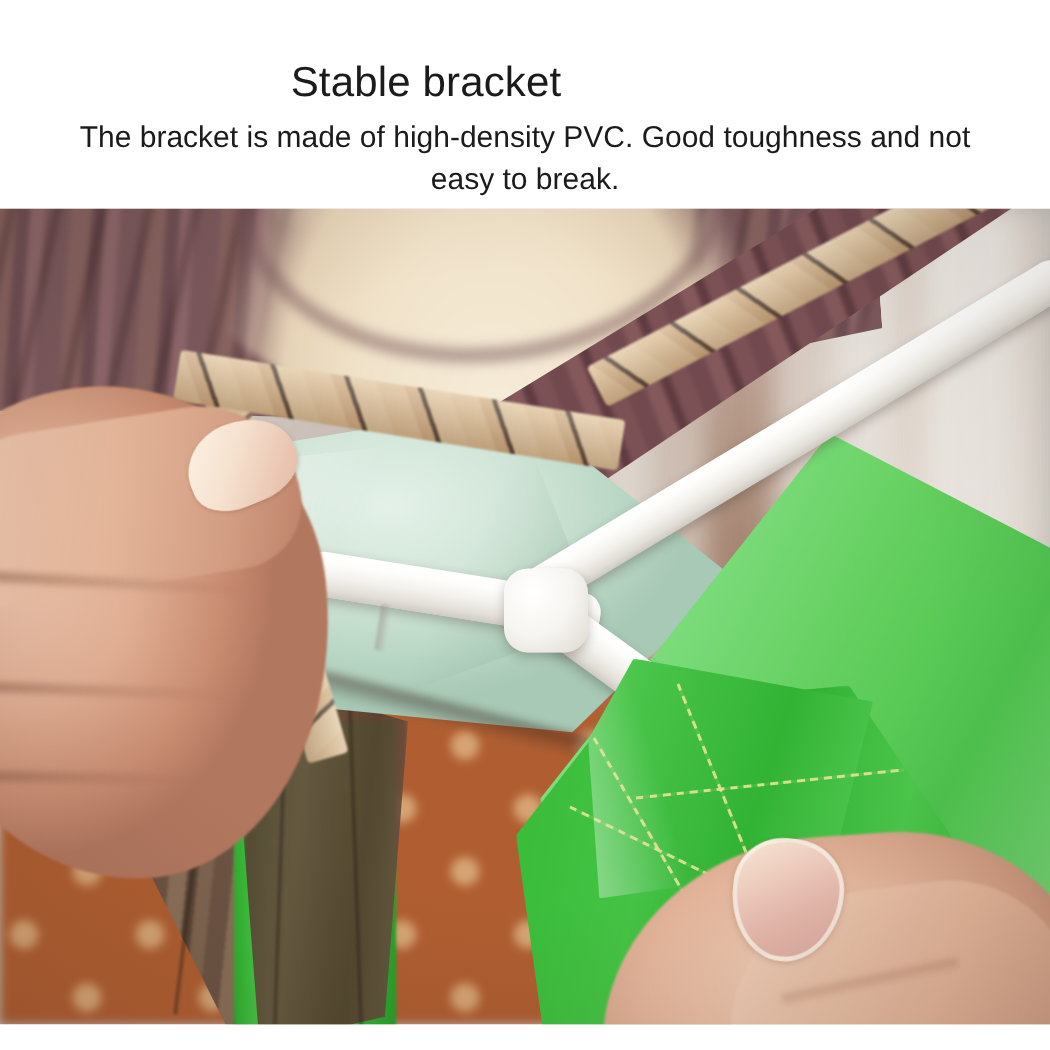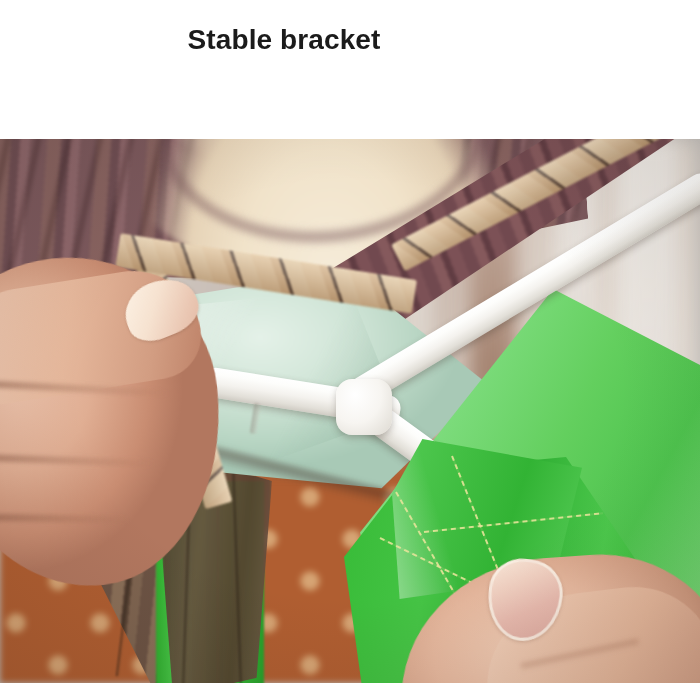--- a/index.html
+++ b/index.html
@@ -20,22 +20,22 @@
 
   
   .header {
     position:absolute; left:0; top:0;
     width:700px; height:139px;
     background:#ffffff;
     text-align:center;
     z-index:60;
   }
   .title {
-    position:absolute; left:0; top:23px; width:568px;
-    font-size:28px; font-weight:700; color:#1b1b1b;
+    position:absolute; left:0; top:38px; width:568px;
+    font-size:28px; font-weight:400; color:#1b1b1b;
     letter-spacing:0.1px; line-height:34px;
   }
   .subtitle {
     position:absolute; left:0; top:78px; width:700px;
     font-size:20px; font-weight:400; color:#1b1b1b;
     line-height:28px;
     padding:0 30px;
   }
 
   
@@ -431,20 +431,21 @@
     pointer-events:none;
   }
 </style>
 </head>
 <body>
 
 <div id="page">
 
   <div class="header">
     <div class="title">Stable bracket</div>
+    <div class="subtitle">The bracket is made of high-density PVC. Good toughness and not easy to break.</div>
   </div>
 
   <div class="photo">
 
     <div class="bg-room"></div>
     <div class="bg-post p4"></div>
     <div class="bg-post p1"></div>
     <div class="bg-post p2"></div>
     <div class="bg-post p3"></div>
 

